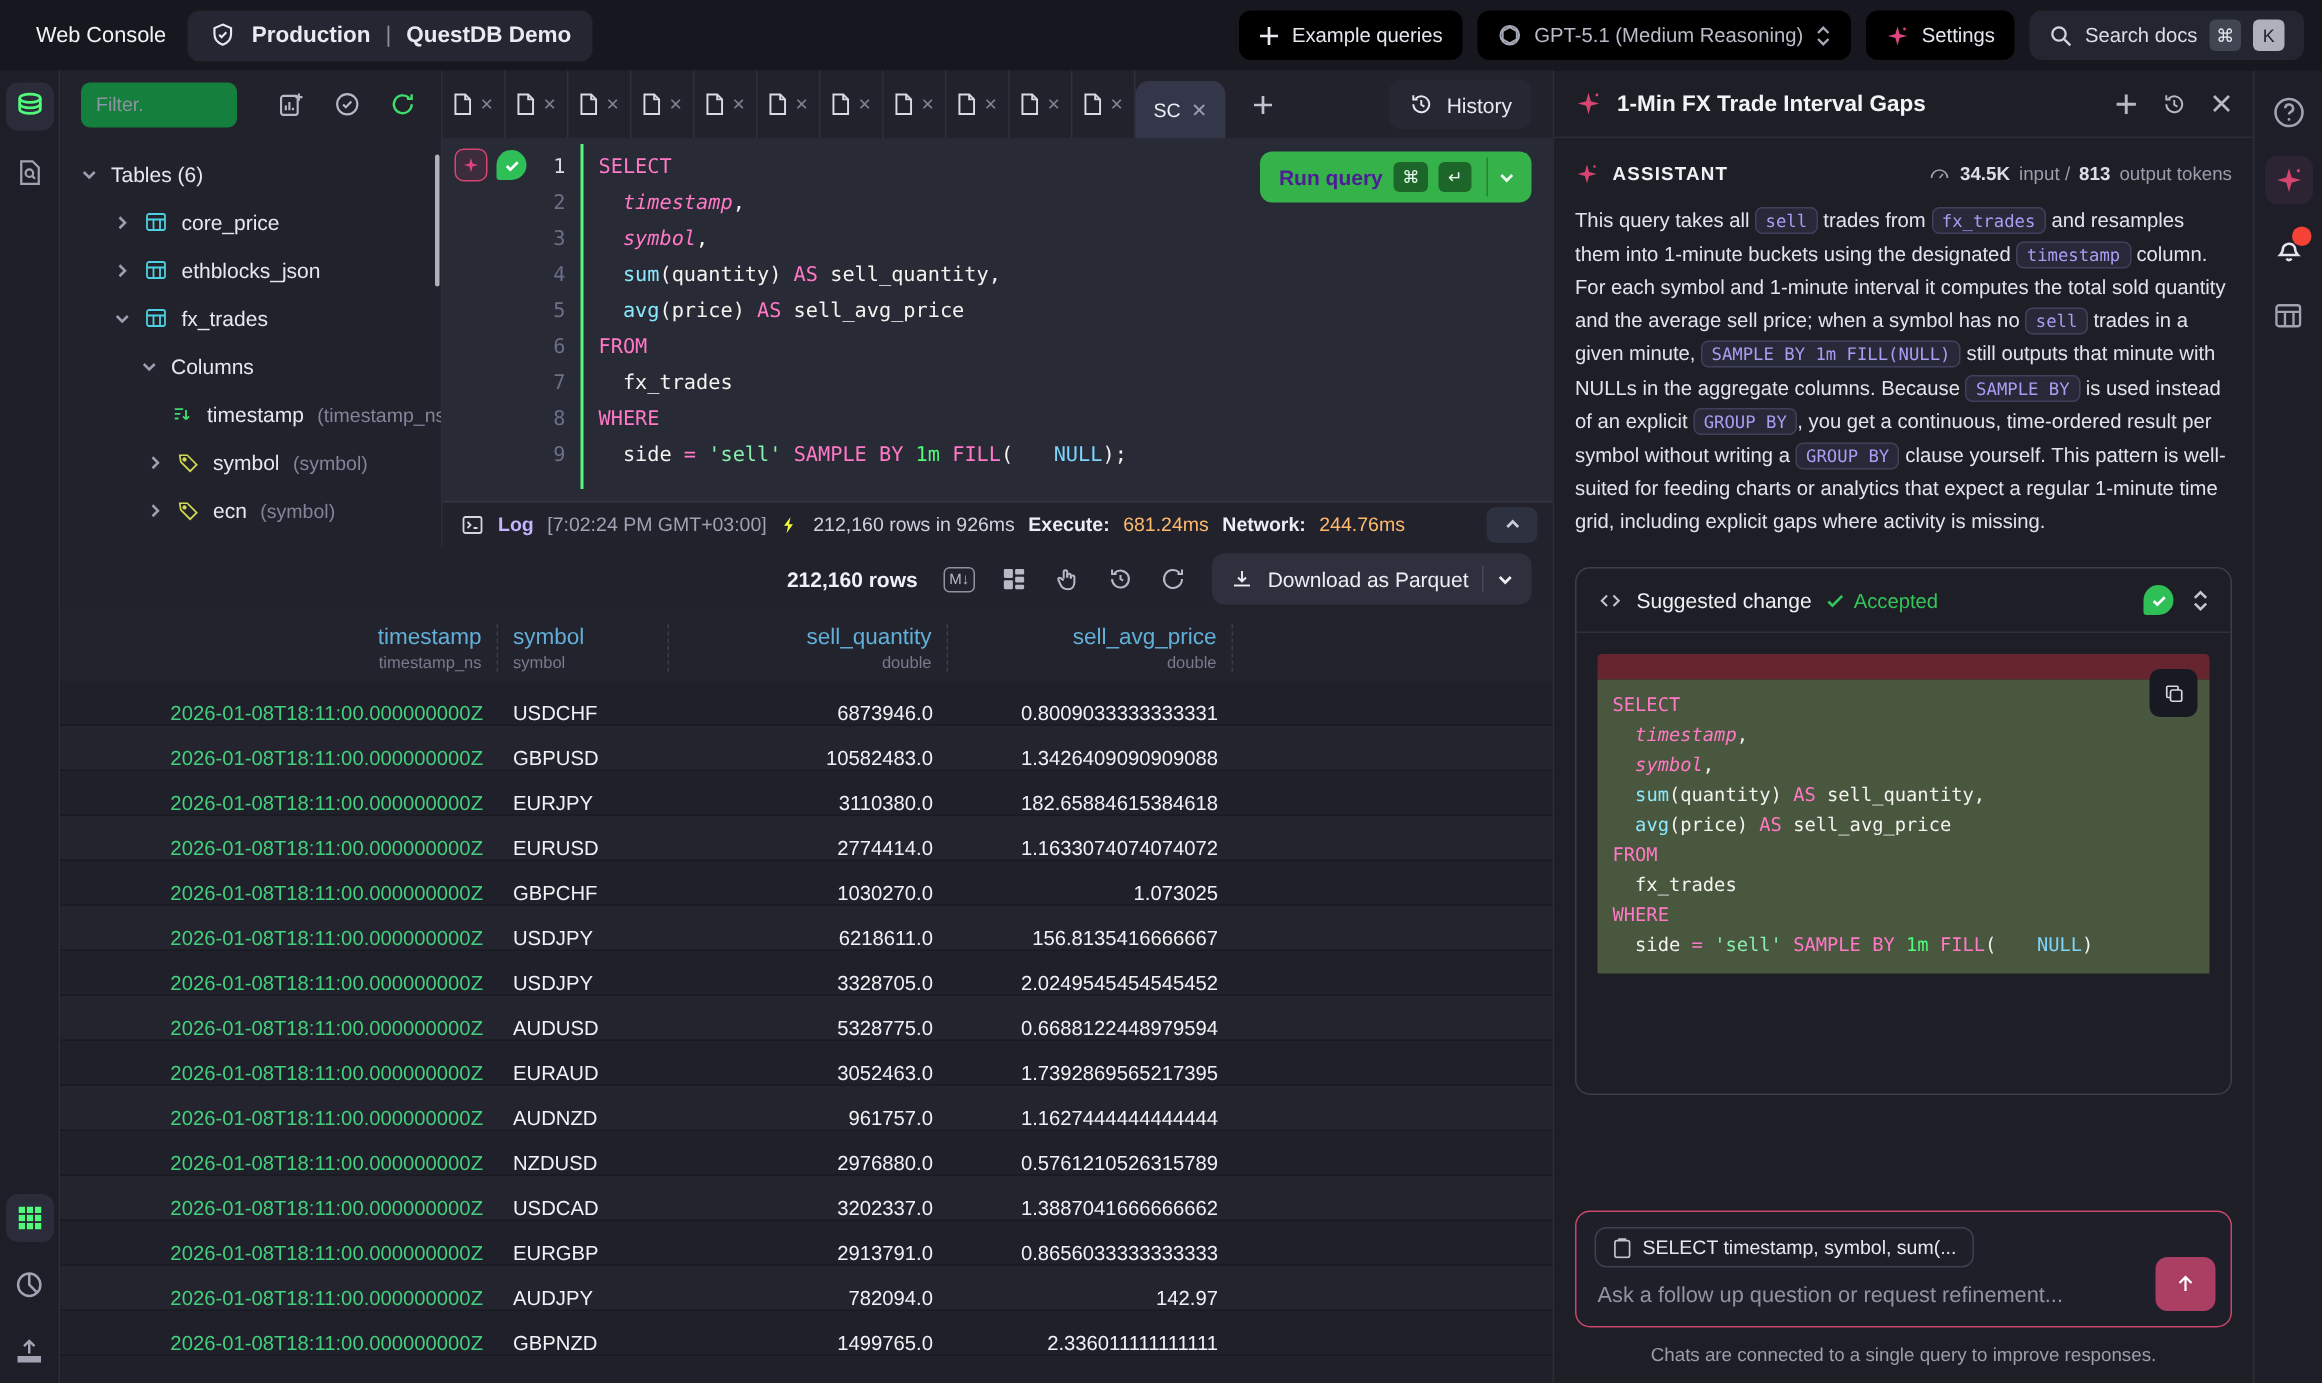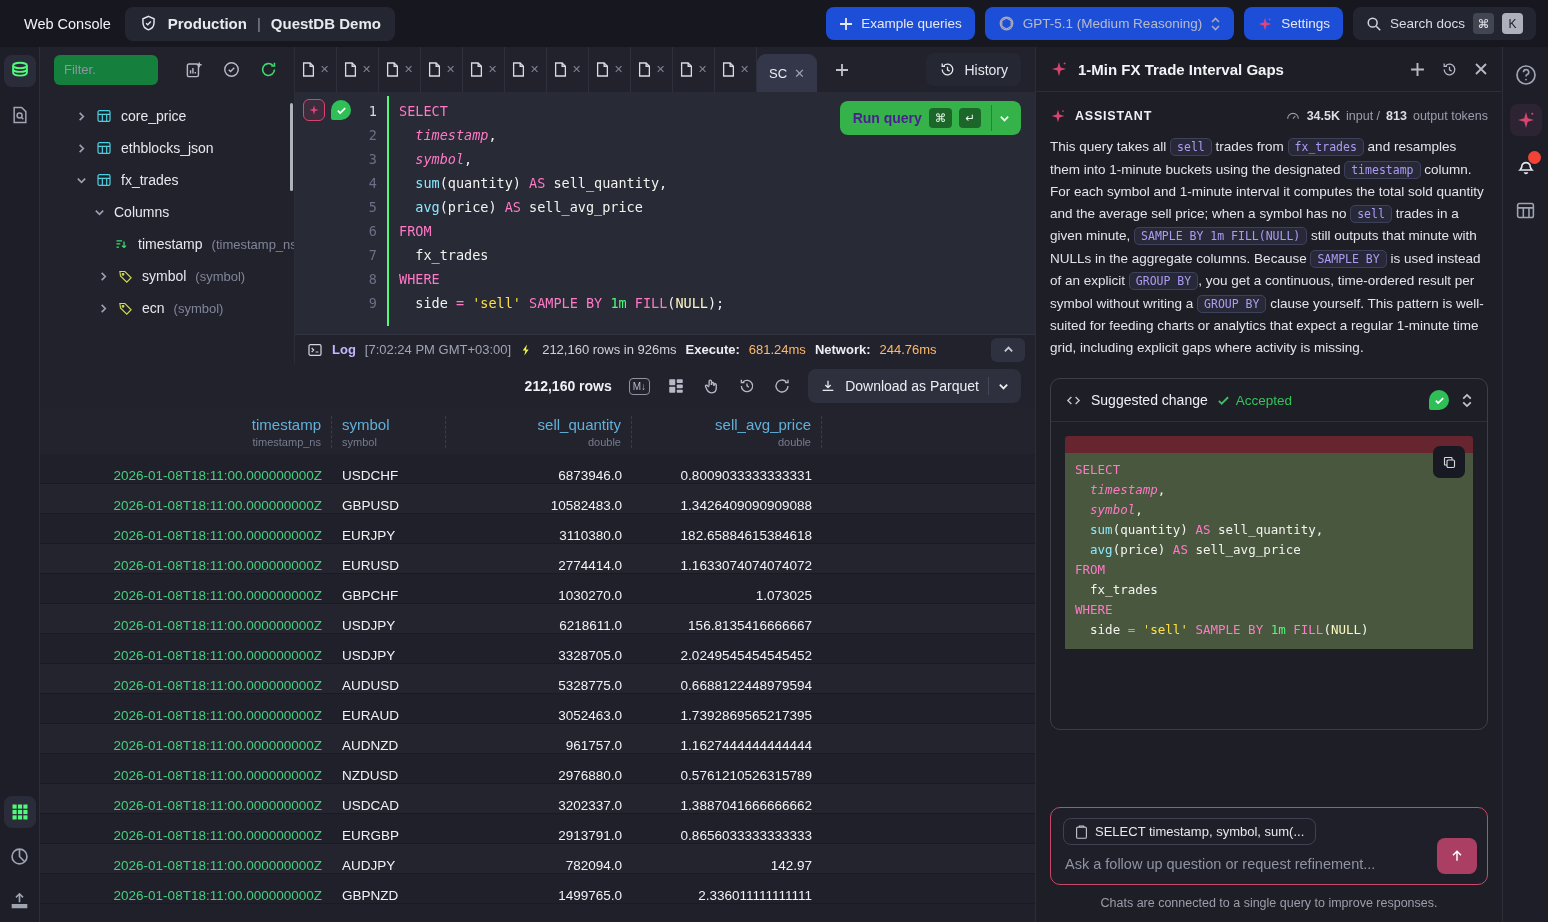--- a/index.html
+++ b/index.html
@@ -8,21 +8,21 @@
   svg { display:block; }
 
   
   .topbar { height:47px; background:#17181f; display:flex; align-items:center; padding:0 12px 0 24px; gap:14px; }
   .app-title { font-size:14.5px; color:#f2f3f7; white-space:nowrap; }
   .instance-badge { display:flex; align-items:center; gap:10px; background:#242631; border-radius:8px; height:34px; padding:0 14px; }
   .instance-badge .env { font-size:15px; font-weight:700; }
   .instance-badge .sep { color:#8b8ea0; font-size:15px; }
   .instance-badge .name { font-size:15px; font-weight:700; }
   .topbar-right { margin-left:auto; display:flex; align-items:center; gap:10px; }
-  .tb-btn { display:flex; align-items:center; gap:8px; background:#1d4ed8; border-radius:8px; height:33px; padding:0 13px; font-size:13.5px; color:#e6e7ee; cursor:pointer; white-space:nowrap; }
+  .tb-btn { display:flex; align-items:center; gap:8px; background:#000000; border-radius:8px; height:33px; padding:0 13px; font-size:13.5px; color:#e6e7ee; cursor:pointer; white-space:nowrap; }
   .model-select { color:#b9bcc8; }
   .search-docs { background:#232531; }
   .search-docs .txt { color:#dcdde4; }
   .key-chip { display:inline-flex; align-items:center; justify-content:center; width:21px; height:21px; border-radius:4px; background:#424552; color:#e8e9ef; font-size:12px; }
   .key-chip.light { background:#aeb1bc; color:#20212b; }
 
   
   .app-body { display:flex; height:875px; }
   .left-rail { width:40px; background:#1d1e27; border-right:1px solid #2b2d38; display:flex; flex-direction:column; align-items:center; padding:8px 0 6px; gap:12px; }
   .rail-tile { width:32px; height:32px; border-radius:8px; display:flex; align-items:center; justify-content:center; color:#9fa3b2; cursor:pointer; }
@@ -61,21 +61,21 @@
   .editor { height:242px; background:#282a36; position:relative; display:flex; }
   .gutter-icons { position:absolute; left:8px; top:7px; display:flex; gap:6px; align-items:center; }
   .sparkle-box { width:22px; height:22px; border:1px solid #d6446f; background:rgba(214,68,111,.12); border-radius:6px; display:flex; align-items:center; justify-content:center; color:#e0447f; cursor:pointer; }
   .leaf-check { width:20px; height:20px; background:#2fbf57; border-radius:50% 50% 50% 2px; display:flex; align-items:center; justify-content:center; color:#fff; cursor:pointer; }
   .linenums { width:92px; padding:7px 10px 0 0; text-align:right; color:#6b7088; font-size:13.5px; line-height:24px; font-family:"DejaVu Sans Mono",monospace; flex:0 0 auto; }
   .linenums div:first-child { color:#d8dae4; }
   .gutter-accent { width:2px; background:#50fa7b; margin:4px 0 8px; flex:0 0 auto; }
   .code-pane { padding:7px 0 0 10px; font-family:"DejaVu Sans Mono",monospace; font-size:13.5px; line-height:24px; flex:1; overflow:hidden; }
   .code-line { white-space:pre; }
   .t-k{color:#ff79c6;} .t-i{color:#ff79c6;font-style:italic;} .t-f{color:#8be9fd;}
-  .t-s{color:#fde047;} .t-n{color:#50fa7b;} .t-p{color:#fef9c3;} .t-o{color:#ff79c6;} .t-x{color:#f3f3ef;}
+  .t-s{color:#86efac;} .t-n{color:#50fa7b;} .t-p{color:#7dd3fc;margin-left:27px;} .t-o{color:#ff79c6;} .t-x{color:#f3f3ef;}
   .run-btn { position:absolute; top:9px; right:14px; height:34px; background:#36b24a; border-radius:8px; display:flex; align-items:center; padding:0 4px 0 13px; gap:7px; cursor:pointer; }
   .run-btn .lbl { font-size:14px; font-weight:700; color:#4c1d95; }
   .run-key { background:rgba(10,40,16,.55); color:#eafaee; border-radius:4px; font-size:11.5px; padding:3px 6px; }
   .run-chev { width:26px; height:26px; display:flex; align-items:center; justify-content:center; color:#eafaee; border-left:1px solid rgba(10,40,16,.35); margin-left:3px; }
 
   
   .logbar { height:30px; background:#21222c; border-top:1px solid #323442; display:flex; align-items:center; gap:9px; padding:0 10px 0 12px; font-size:13px; }
   .logbar .lbl { color:#c4b5fd; font-weight:700; }
   .logbar .ts { color:#9fa3b3; }
   .logbar .rows { color:#cfd2dc; }
@@ -268,20 +268,28 @@
             </span>
             <span class="icon-btn" style="color:#3ddc6e;">
               <svg width="19" height="19" viewBox="0 0 24 24" fill="none" stroke="currentColor" stroke-width="2">
                   <path d="M19.5 12a7.5 7.5 0 1 1-2.2-5.3"></path>
                   <path d="M19.5 3.5v4h-4"></path>
                 </svg>
             </span>
           </div>
         </div>
         <div class="tree">
+          <div class="tree-row ind-0">
+            <span class="chev">
+                <svg width="11" height="11" viewBox="0 0 12 12" fill="none" stroke="currentColor" stroke-width="1.8">
+                  <path d="M2 4l4 4 4-4"></path>
+                </svg>
+              </span>
+            <span>Tables (6)</span>
+          </div>
           <div class="tree-row ind-1">
             <span class="chev">
                 <svg width="11" height="11" viewBox="0 0 12 12" fill="none" stroke="currentColor" stroke-width="1.8">
                   <path d="M4 2l4 4-4 4"></path>
                 </svg>
               </span>
             <span class="icon-btn" style="color:#4dd0e1">
                 <svg width="16" height="16" viewBox="0 0 24 24" fill="none" stroke="currentColor" stroke-width="1.8">
                   <rect x="3" y="4" width="18" height="16" rx="2"></rect>
                   <path d="M3 9.5h18M9.5 9.5V20M16 9.5V20"></path>

